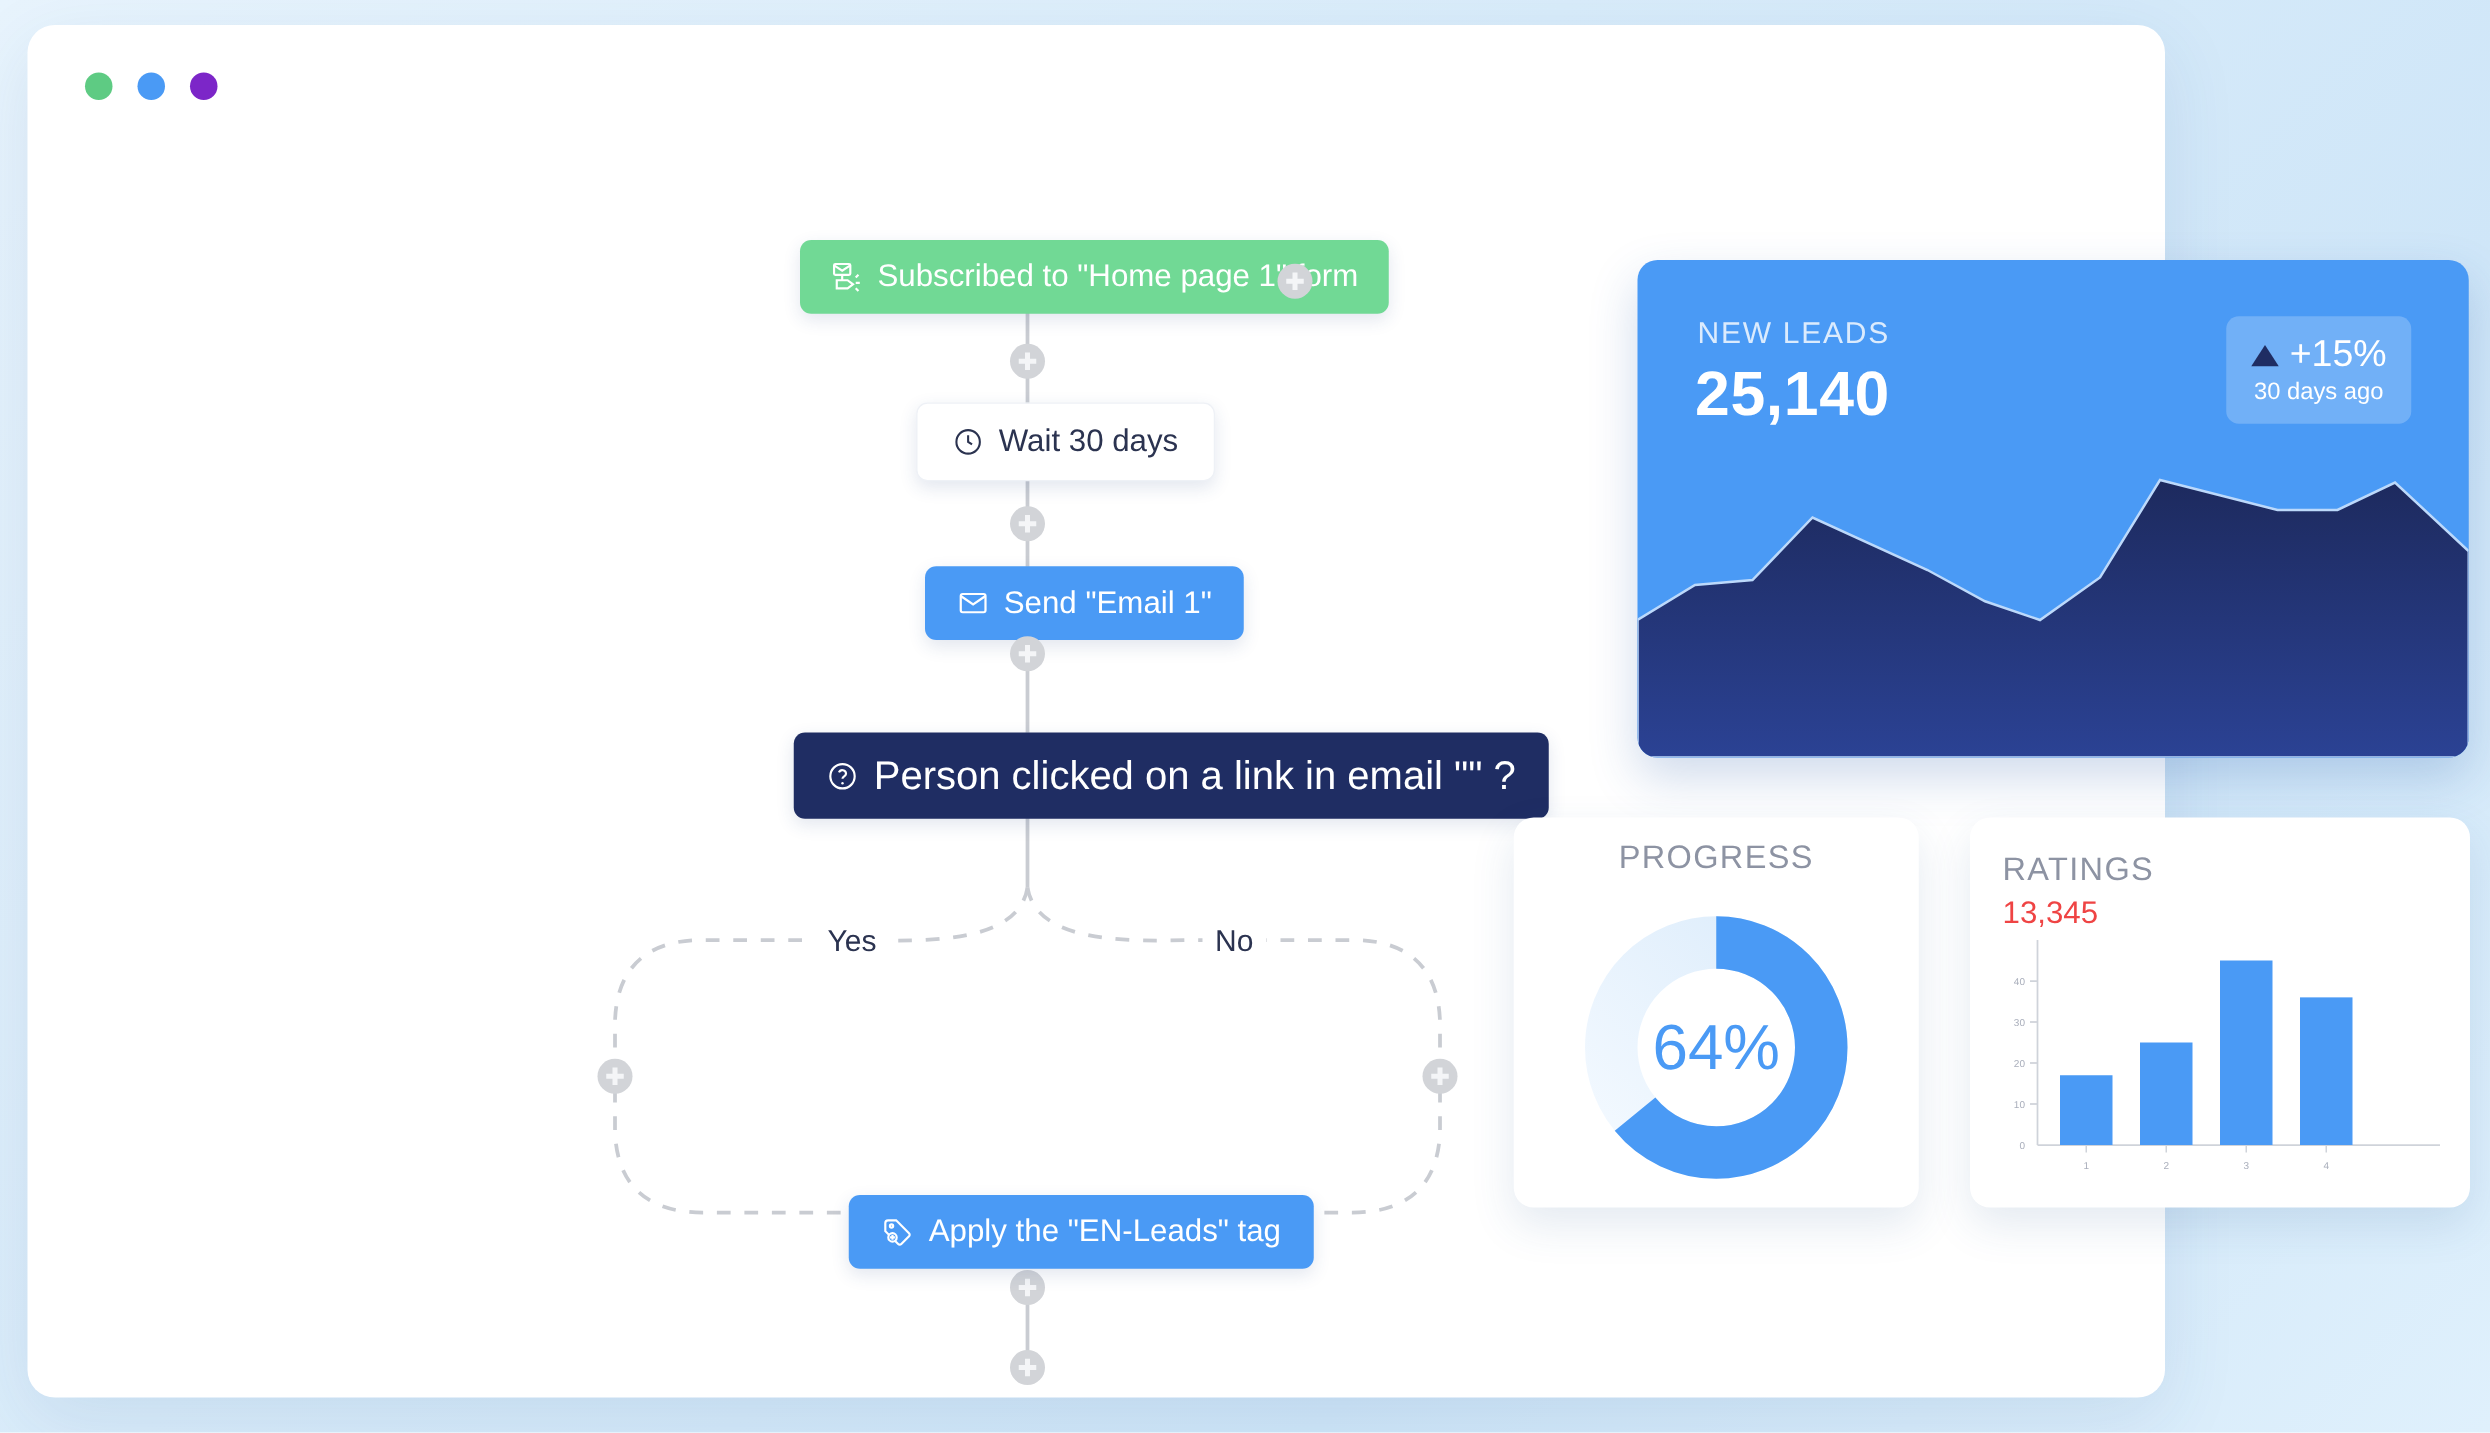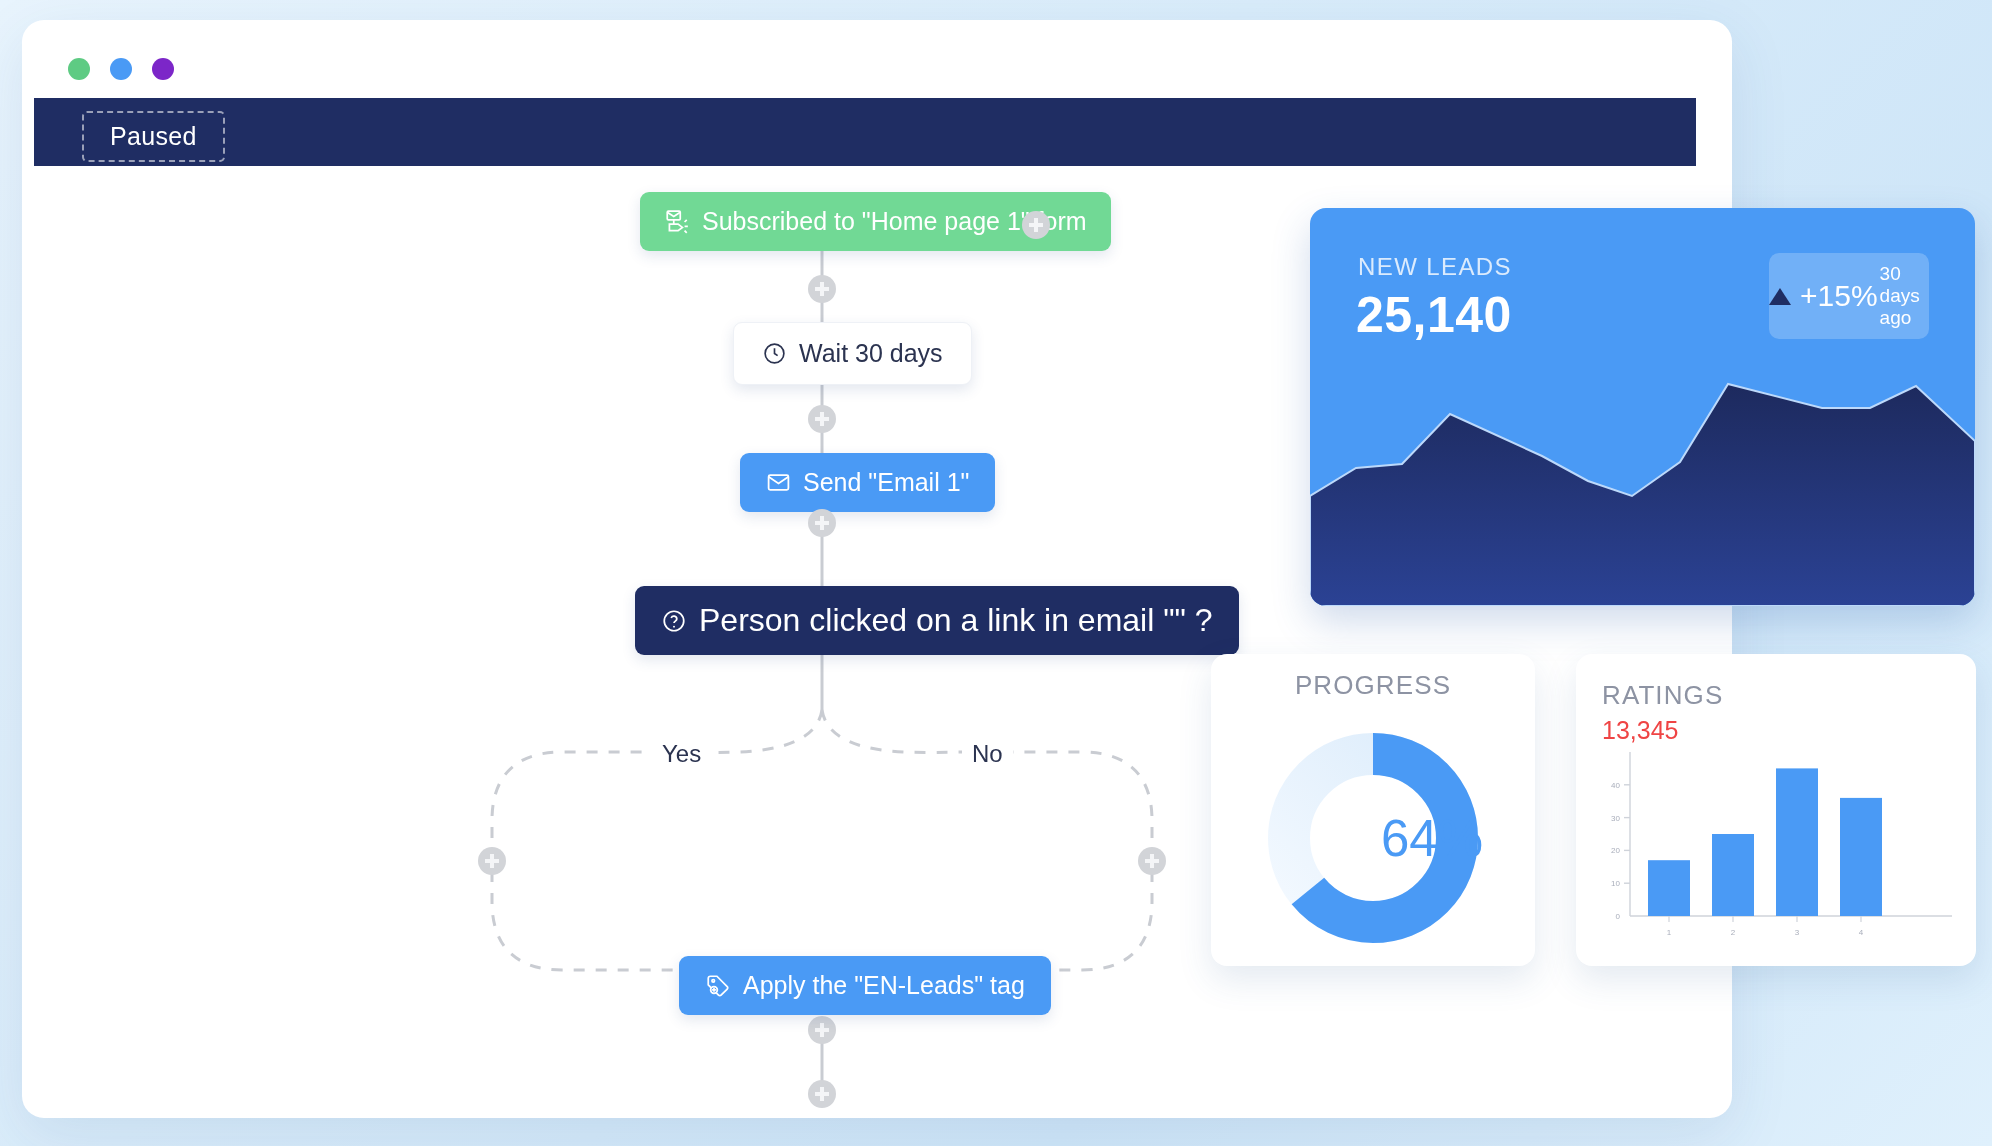--- a/index.html
+++ b/index.html
@@ -132,24 +132,24 @@
     color: rgba(255,255,255,0.80);
     font-size: 24px; letter-spacing: 1.4px;
   }
   .leads-value {
     position: absolute; left: 46px; top: 78px;
     color: #ffffff; font-size: 50px; font-weight: bold;
     letter-spacing: 0.5px;
   }
   .leads-chip {
     position: absolute; right: 46px; top: 45px;
-    width: 160px; height: 86px;
+    width: 148px; height: 86px;
     background: rgba(255,255,255,0.22);
     border-radius: 10px;
-    display: flex; 
+    display: flex; flex-direction: column;
     align-items: center; justify-content: center; gap: 2px;
   }
   .chip-top { display: flex; align-items: center; gap: 9px; color: #ffffff; font-size: 30px; }
   .chip-tri {
     width: 0; height: 0;
     border-left: 11px solid transparent;
     border-right: 11px solid transparent;
     border-bottom: 17px solid #1f2d63;
   }
   .chip-sub { color: #ffffff; font-size: 19px; }
@@ -180,40 +180,37 @@
   .prog-title { left: 0; right: 0; top: 16px; text-align: center; }
   .rate-title { left: 26px; top: 26px; }
   .rate-value {
     position: absolute; left: 26px; top: 62px;
     color: #ef4444; font-size: 25px;
   }
   .donut-wrap { position: absolute; left: 52px; top: 74px; width: 220px; height: 220px; }
   .donut-text {
     position: absolute; left: 0; right: 0; top: 50%;
     transform: translateY(-50%);
-    text-align: right;
+    text-align: center;
     color: #4a9af5;
     font-size: 51px;
   }
   .bars-svg { position: absolute; left: 20px; top: 92px; width: 362px; height: 206px; }
 </style>
 </head>
 <body>
 
 <div class="window">
 
   <div class="dots">
     <div class="dot green"></div>
     <div class="dot blue"></div>
     <div class="dot purple"></div>
   </div>
 
-  <div class="topbar">
-    <div class="paused-badge">Paused</div>
-  </div>
 
   <div class="canvas">
 
     <svg class="flow-svg" viewBox="0 0 1710 948">
       <g stroke="#c9ccd2" stroke-width="3" fill="none">
         <line x1="800" y1="78" x2="800" y2="152"></line>
         <line x1="800" y1="152" x2="800" y2="222" stroke-dasharray="0"></line>
         <line x1="800" y1="222" x2="800" y2="283"></line>
         <line x1="800" y1="283" x2="800" y2="353"></line>
         <line x1="800" y1="353" x2="800" y2="416"></line>

